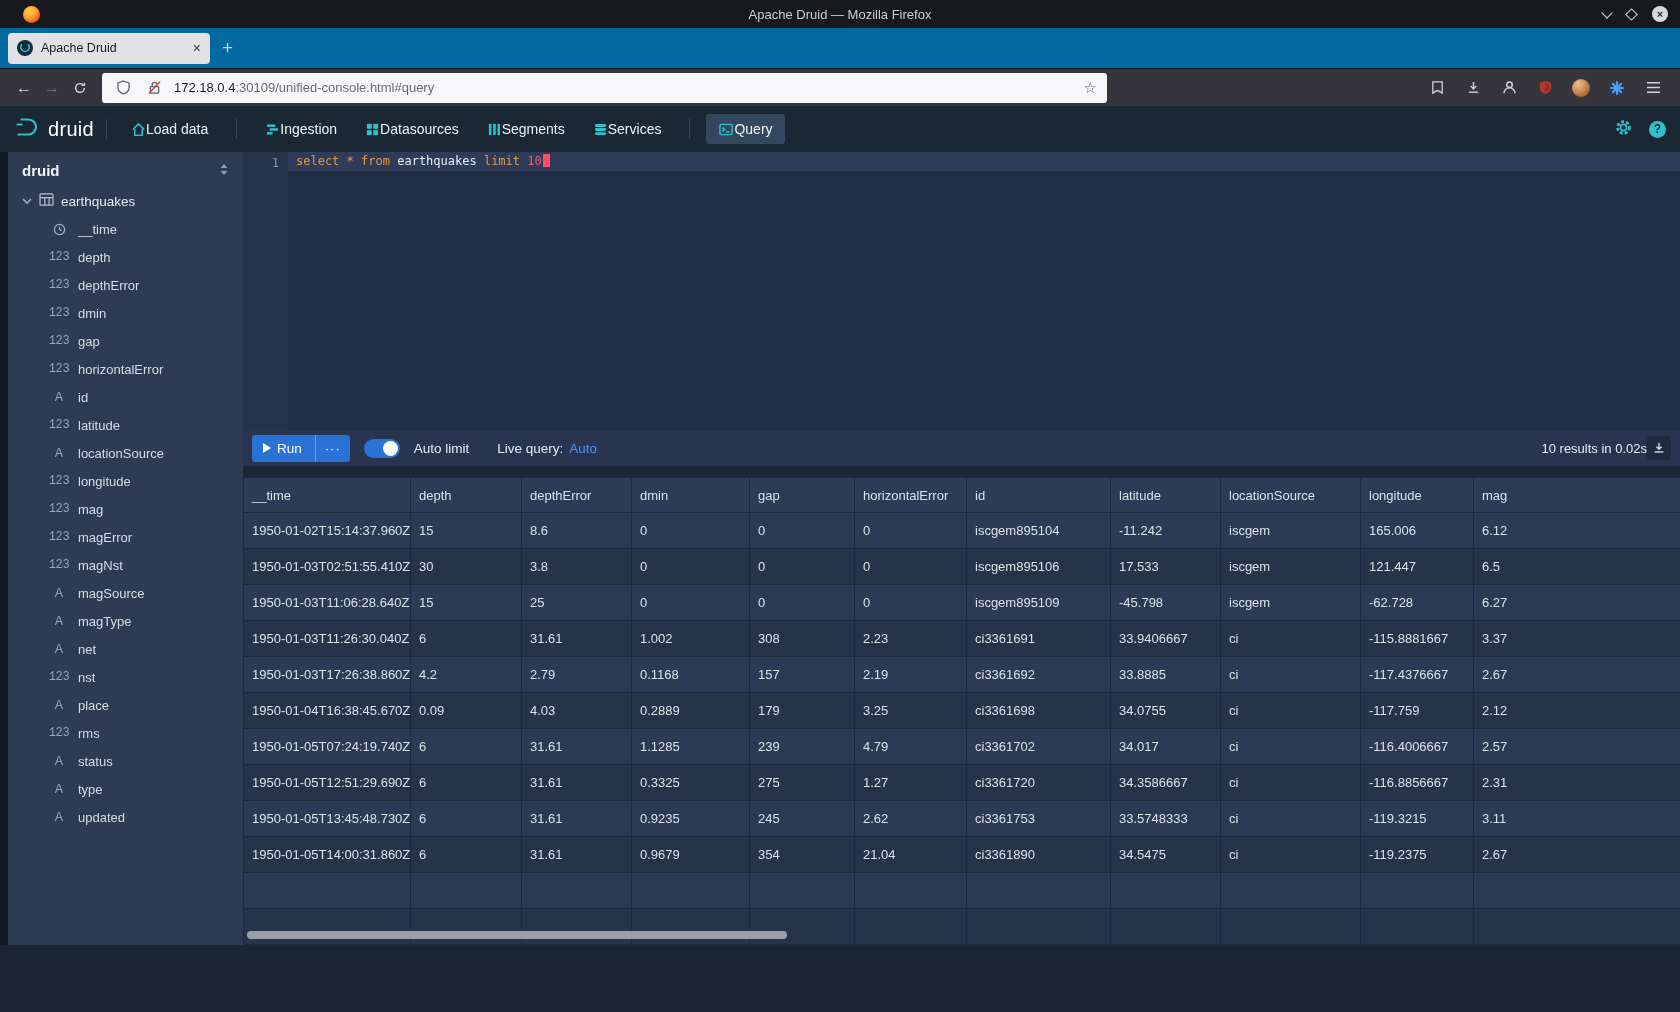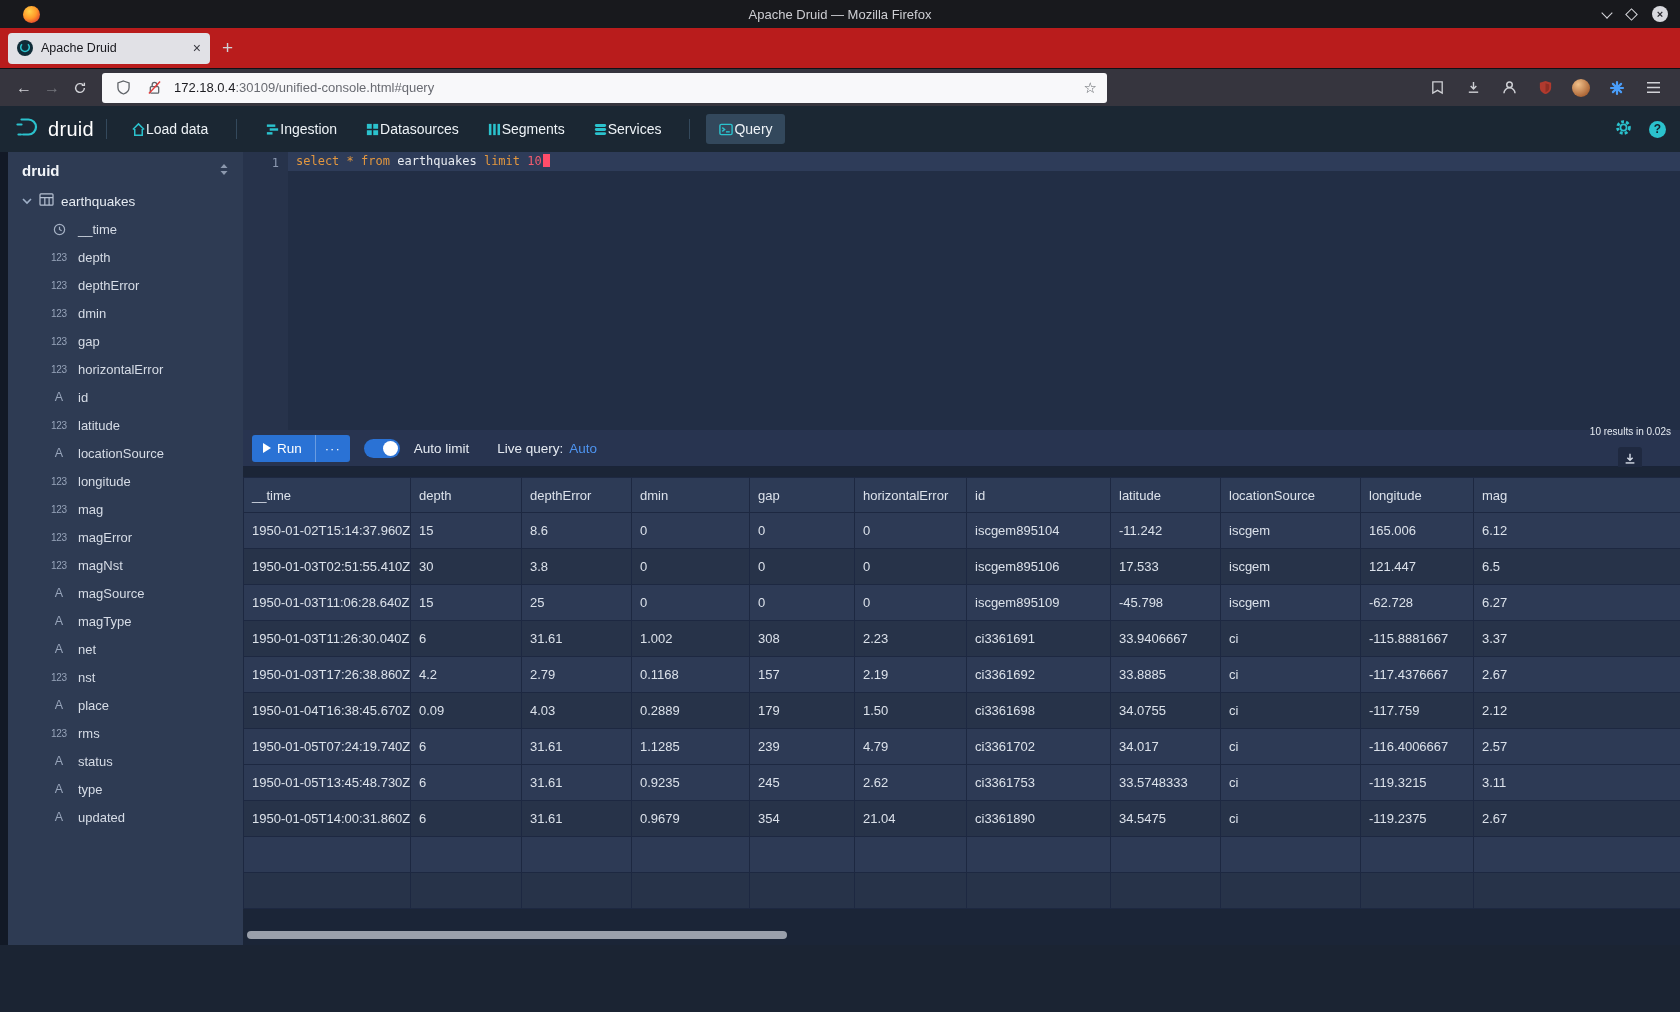--- a/index.html
+++ b/index.html
@@ -9,21 +9,21 @@
   .titlebar { height:28px; background:#18191d; display:flex; align-items:center; position:relative;padding-left:16px; }
   .ff-logo { width:17px; height:17px; border-radius:50%; margin-left:7px;
              background:radial-gradient(circle at 38% 32%, #ffd24a 0%, #ff9a2a 45%, #e23b2e 85%); z-index:2; }
   .titlebar-title { position:absolute; left:0; right:0; text-align:center; color:#cdced3; font-size:13px; }
   .win-controls { margin-left:auto; display:flex; align-items:center; gap:16px; margin-right:12px; z-index:2; }
   .chev { width:8px; height:8px; border-right:1.6px solid #d8d9de; border-bottom:1.6px solid #d8d9de; transform:rotate(45deg); margin-top:-3px; }
   .diam { width:9px; height:9px; border:1.6px solid #d8d9de; transform:rotate(45deg); }
   .closebtn { width:16px; height:16px; border-radius:50%; background:#d8d9de; color:#2a2a30; font-size:11px; font-weight:bold; display:flex; align-items:center; justify-content:center; line-height:1; }
 
   
-  .tabbar { height:40px; background:#b91c1c; display:flex; align-items:center; padding:0 8px; }
+  .tabbar { height:40px; background:#0369a1; display:flex; align-items:center; padding:0 8px; }
   .tab { width:202px; height:31px; background:#e1e1e6; border-radius:4px; display:flex; align-items:center; padding:0 9px; gap:8px; color:#17171c; font-size:12.5px; }
   .tab-favicon { width:16px; height:16px; border-radius:50%; background:#102c38; display:flex; align-items:center; justify-content:center; flex:0 0 16px; }
   .tab-title { white-space:nowrap; overflow:hidden; }
   .tab-close { margin-left:auto; color:#3a3a42; font-size:14px; line-height:1; }
   .newtab-btn { color:#cfd0d5; font-size:19px; padding:0 12px; }
 
   
   .navbar { height:38px; background:#36353e; display:flex; align-items:center; padding:0 10px; border-top:1px solid #111116; }
   .nav-btn { width:28px; height:28px; display:flex; align-items:center; justify-content:center; font-size:16px; color:#d2d3d8; }
   .nav-btn.dim { color:#74757c; }
@@ -47,21 +47,21 @@
   .header-right { margin-left:auto; display:flex; align-items:center; gap:16px; }
   .help-circle { width:17px; height:17px; border-radius:50%; background:#2bc2cd; color:#14212b; font-size:12px; font-weight:bold; display:flex; align-items:center; justify-content:center; }
 
   
   .app { display:flex; height:793px; background:#121926; }
   .sidebar { width:235px; margin-left:8px; background:#2e3b53; display:flex; flex-direction:column; overflow:hidden; }
   .sidebar-header { display:flex; align-items:center; justify-content:space-between; padding:10px 14px 8px 14px; color:#f2f5f9; font-size:15px; font-weight:bold; }
   .ds-row { display:flex; align-items:center; gap:7px; padding:6px 10px 6px 14px; color:#e6ebf2; font-size:13.5px; }
   .col-item { height:28px; display:flex; align-items:center; gap:8px; padding-left:40px; color:#d6dce6; font-size:13px; }
   .col-type { width:22px; display:flex; align-items:center; justify-content:center; color:#97a4ba; }
-  .col-type.number { font-size:10px; letter-spacing:-.3px; }
+  .col-type.number { font-size:12px; letter-spacing:-.3px;font-family:Liberation Mono, monospace; }
   .col-type.string { font-size:12.5px; }
 
   .content { flex:1; display:flex; flex-direction:column; min-width:0; }
 
   
   .editor { height:278px; display:flex; background:#222e45; }
   .gutter { width:45px; background:#27334b; color:#8b98b0; font:12px "DejaVu Sans Mono",monospace; text-align:right; padding:4px 9px 0 0; }
   .code { flex:1; font:12px "DejaVu Sans Mono",monospace; padding-top:0; color:#e8ecf2; }
   .current-line { background:#2e3c59; height:19px; line-height:19px; padding-left:8px; white-space:pre; }
   .kw { color:#e2973f; }
@@ -72,21 +72,21 @@
   
   .runbar { height:37px; background:#283450; display:flex; align-items:center; padding:0 9px; gap:14px; border-bottom:1px solid #1a2438; }
   .run-btn { display:flex; background:#2a72d5; border-radius:3px; overflow:hidden; color:#fff; }
   .run-main { padding:6px 13px 6px 11px; display:flex; align-items:center; gap:6px; font-size:13.5px; }
   .play-tri { width:0; height:0; border-left:8px solid #fff; border-top:5px solid transparent; border-bottom:5px solid transparent; }
   .run-more { padding:6px 9px; border-left:1px solid rgba(255,255,255,.3); font-size:13px; letter-spacing:1px; display:flex; align-items:center; }
   .toggle { width:36px; height:19px; border-radius:10px; background:#2a72d5; position:relative; flex:0 0 36px; }
   .toggle-knob { position:absolute; right:2px; top:2px; width:15px; height:15px; background:#fff; border-radius:50%; }
   .runbar-label { color:#e6ebf2; font-size:13.5px; }
   .live-val { color:#4e94f0; }
-  .runbar-right { margin-left:auto; display:flex; align-items:center; gap:10px; color:#e6ebf2; font-size:10px;flex-direction:column; }
+  .runbar-right { margin-left:auto; display:flex; align-items:center; color:#e6ebf2; font-size:13px; }
   .dl-btn { width:24px; height:24px; border-radius:3px; background:#1f2940; display:flex; align-items:center; justify-content:center; }
 
   
   .results { flex:1; background:#1b2537; padding-top:10px; position:relative; overflow:hidden; }
   table { border-collapse:collapse; table-layout:fixed; width:1437px; font-size:13px; color:#dbe1ea; }
   th { background:#2d3b56; font-weight:normal; text-align:left; padding:0 8px; height:35px; border:1px solid #1d2841; white-space:nowrap; overflow:hidden; }
   td { padding:0 8px; height:36px; border:1px solid #1d2841; white-space:nowrap; overflow:hidden; }
   tr.odd td { background:#2d3a55; }
   tr.even td { background:#273349; }
   .hscroll-thumb { position:absolute; bottom:6px; left:4px; width:540px; height:8px; border-radius:4px; background:#9aa0ab; }
@@ -529,40 +529,53 @@
               <td>ci</td>
               <td>-117.4376667</td>
               <td>2.67</td>
             </tr>
             <tr class="even">
               <td>1950-01-04T16:38:45.670Z</td>
               <td>0.09</td>
               <td>4.03</td>
               <td>0.2889</td>
               <td>179</td>
-              <td>1.50</td>
+              <td>3.25</td>
               <td>ci3361698</td>
               <td>34.0755</td>
               <td>ci</td>
               <td>-117.759</td>
               <td>2.12</td>
             </tr>
             <tr class="odd">
               <td>1950-01-05T07:24:19.740Z</td>
               <td>6</td>
               <td>31.61</td>
               <td>1.1285</td>
               <td>239</td>
               <td>4.79</td>
               <td>ci3361702</td>
               <td>34.017</td>
               <td>ci</td>
               <td>-116.4006667</td>
               <td>2.57</td>
             </tr>
+            <tr class="even">
+              <td>1950-01-05T12:51:29.690Z</td>
+              <td>6</td>
+              <td>31.61</td>
+              <td>0.3325</td>
+              <td>275</td>
+              <td>1.27</td>
+              <td>ci3361720</td>
+              <td>34.3586667</td>
+              <td>ci</td>
+              <td>-116.8856667</td>
+              <td>2.31</td>
+            </tr>
             <tr class="odd">
               <td>1950-01-05T13:45:48.730Z</td>
               <td>6</td>
               <td>31.61</td>
               <td>0.9235</td>
               <td>245</td>
               <td>2.62</td>
               <td>ci3361753</td>
               <td>33.5748333</td>
               <td>ci</td>

